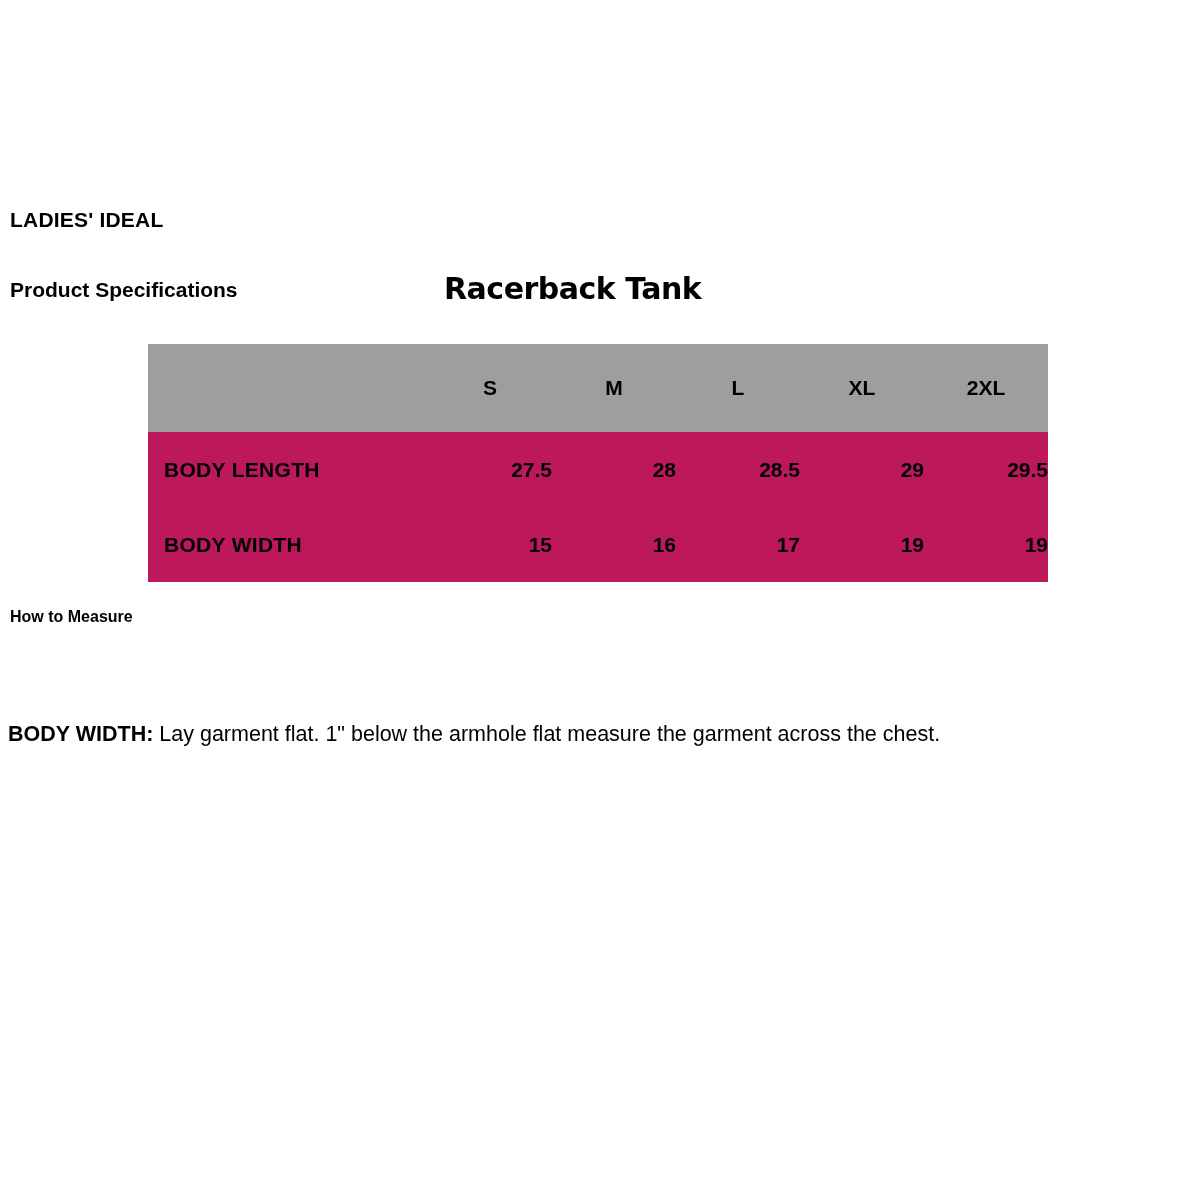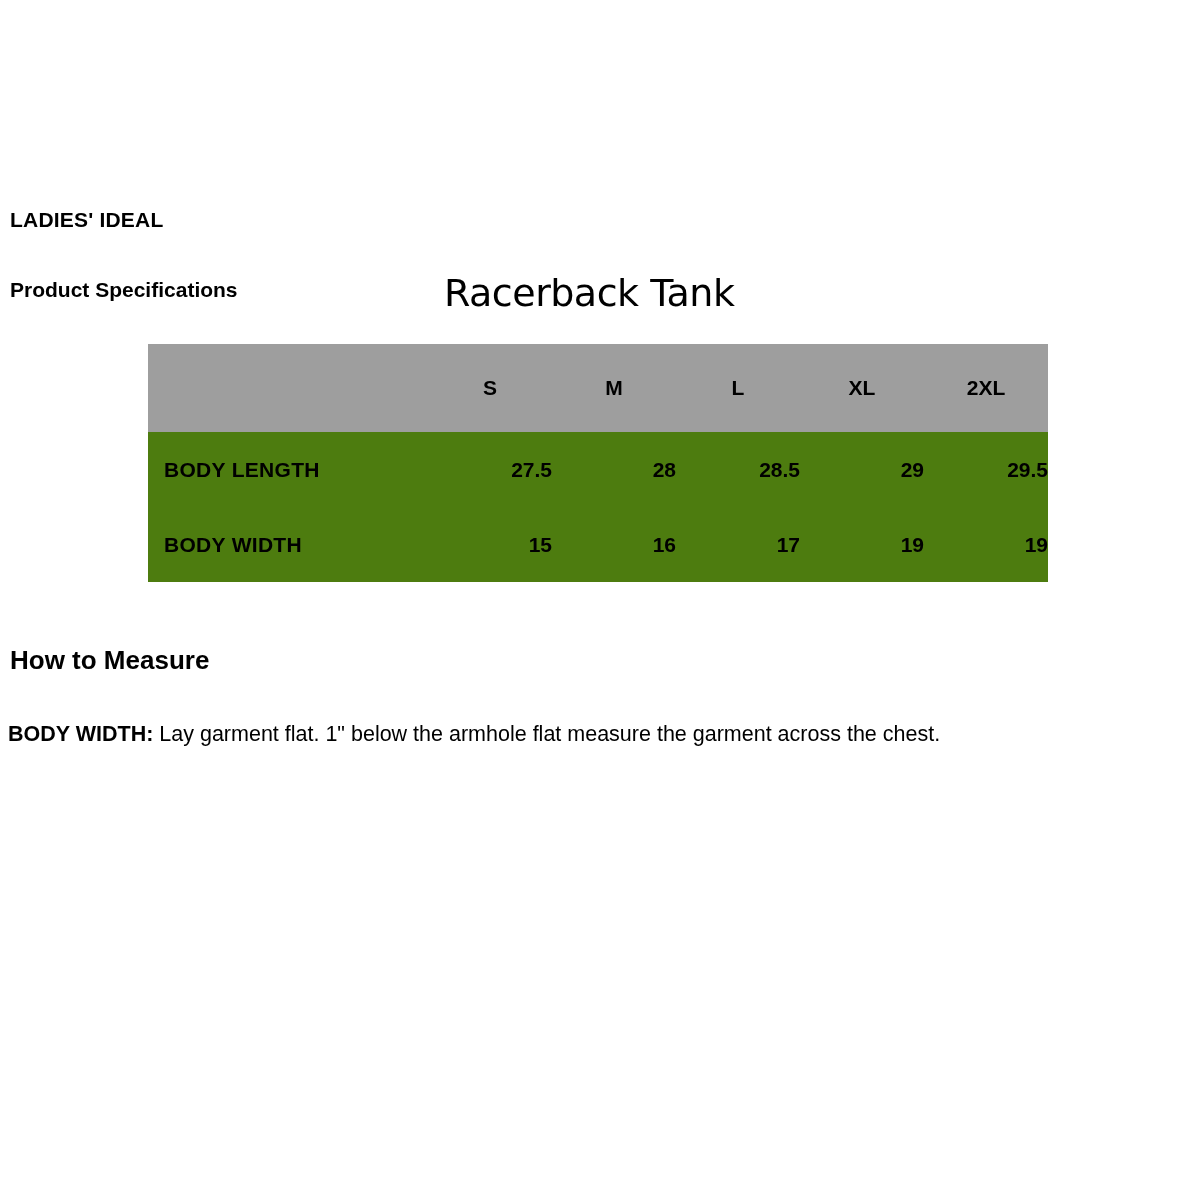--- a/index.html
+++ b/index.html
@@ -35,22 +35,22 @@
     left: 10px;
     top: 278px;
     font-size: 21px;
     font-weight: bold;
     text-align: center;
   }
   .product-title {
     position: absolute;
     left: 444px;
     top: 271px;
-    font-size: 38px;
-    font-weight: normal;
+    font-size: 30px;
+    font-weight: bold;
     font-family: "DejaVu Sans", sans-serif;
     letter-spacing: -0.5px;
   }
   .spec-table {
     position: absolute;
     left: 148px;
     top: 344px;
     width: 900px;
     border-collapse: collapse;
     table-layout: fixed;
@@ -59,21 +59,21 @@
   .spec-table td {
     padding: 0;
     margin: 0;
     border: none;
   }
   .spec-table thead tr {
     background: #9e9e9e;
     height: 88px;
   }
   .spec-table tbody tr {
-    background: #4d7c0f;
+    background: #be185d;
     height: 75px;
   }
   .col-label { width: 280px; }
   .col-size { width: 124px; }
   th.size-head {
     font-size: 21px;
     font-weight: bold;
     text-align: center;
     vertical-align: middle;
   }
@@ -88,22 +88,22 @@
   }
   td.value {
     font-size: 21px;
     font-weight: bold;
     text-align: right;
     vertical-align: middle;
   }
   .how-heading {
     position: absolute;
     left: 10px;
-    top: 645px;
-    font-size: 26px;
+    top: 608px;
+    font-size: 16px;
     font-weight: bold;
   }
   .measure-block {
     position: absolute;
     left: 8px;
     top: 720px;
     width: 1184px;
     font-size: 21.5px;
     line-height: 1.32;
   }

